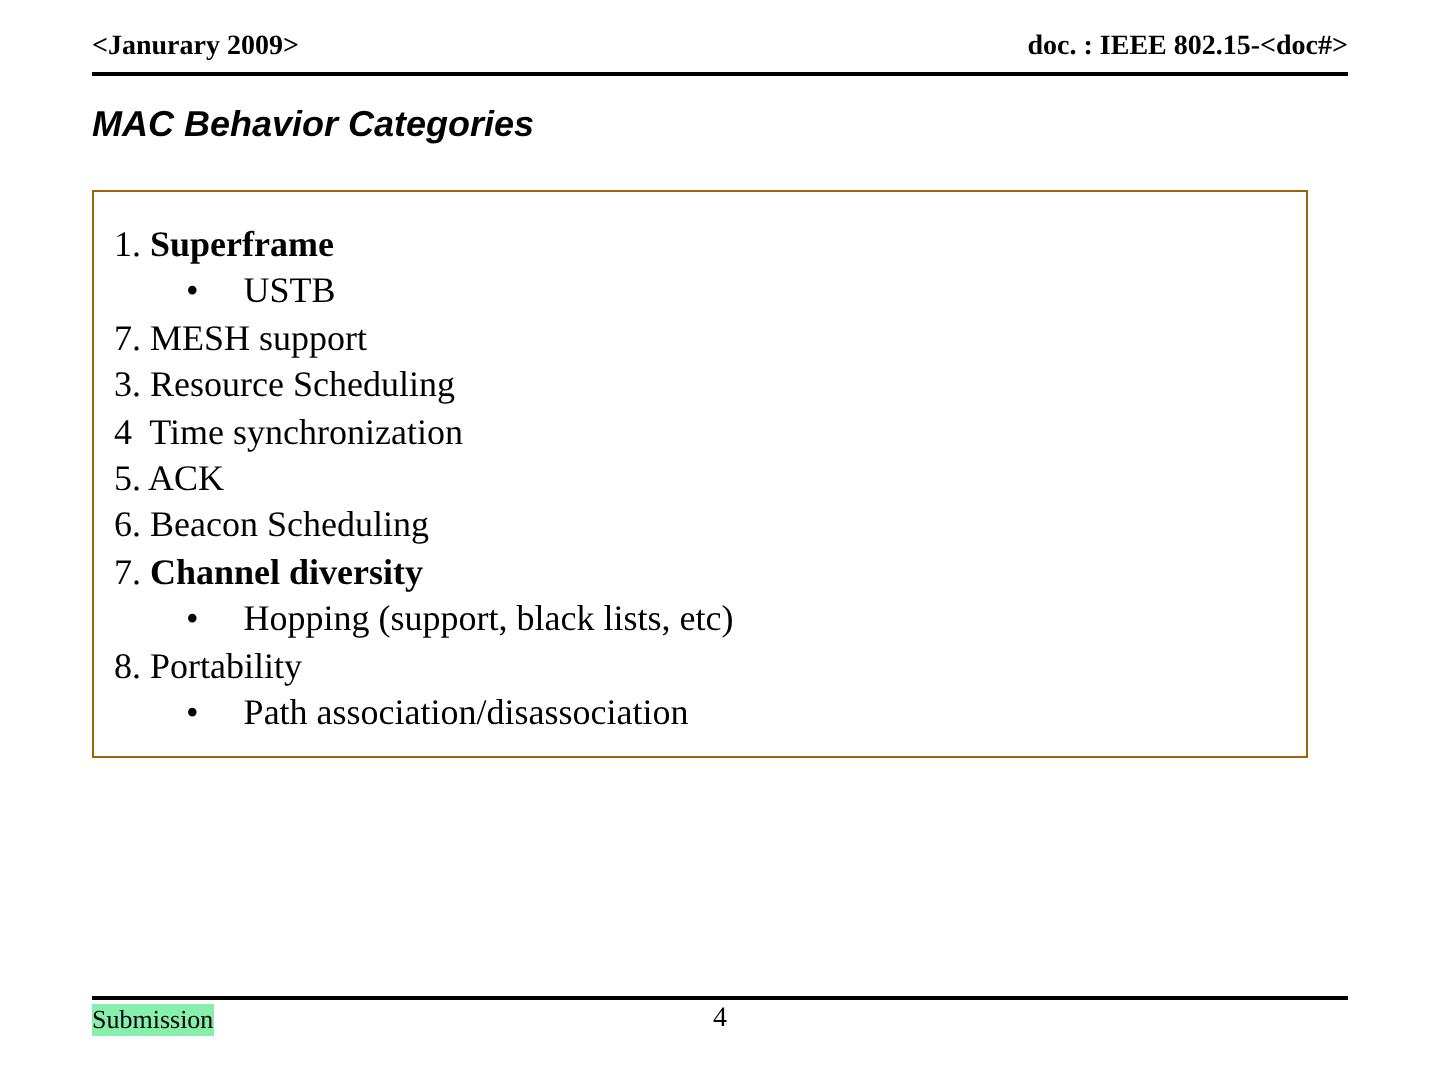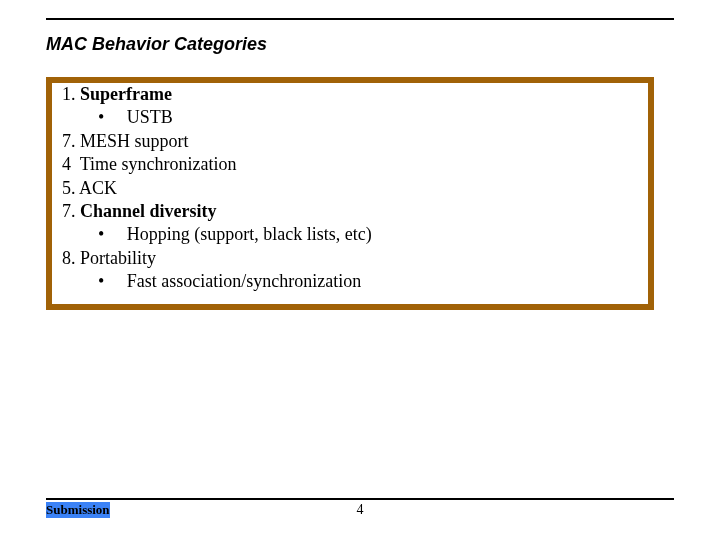--- a/index.html
+++ b/index.html
@@ -1,48 +1,54 @@
 <!DOCTYPE html>
 <html><head>
 <meta charset="utf-8">
 <style>
   * { box-sizing: border-box; margin: 0; padding: 0; }
   html, body { width: 720px; height: 540px; background: #fff; font-family: "Times New Roman", Times, serif; color: #000; }
   .page { position: relative; width: 720px; height: 540px; padding: 16px 46px 0 46px; }
   .header-row { display: flex; justify-content: space-between; align-items: flex-end; font-size: 14px; font-weight: bold; padding-bottom: 2px; }
   .header-rule { border-bottom: 2px solid #000; margin-top: 2px; }
   .title { font-family: Arial, Helvetica, sans-serif; font-size: 18px; font-weight: bold; font-style: italic; margin-top: 14px; margin-bottom: 22px; }
-  .content-box { border: 6px solid #a16207; padding: 0 10px 10px 10px; width: 608px; }
+  .content-box { border: 1px solid #a16207; padding: 15px 10px 10px 10px; width: 608px; }
   .line { font-size: 18px; line-height: 1.3; white-space: pre; }
   .bold { font-weight: bold; }
   .footer { position: absolute; left: 46px; right: 46px; bottom: 22px; }
   .footer-rule { border-top: 2px solid #000; margin-bottom: 2px; }
   .footer-row { display: flex; justify-content: space-between; font-size: 13px; }
   .footer-center { position: absolute; left: 0; right: 0; text-align: center; font-size: 14px; }
-  .footer-left, .footer-right { position: relative; z-index: 1; background: #3b82f6; font-weight: bold; }
+  .footer-left, .footer-right { position: relative; z-index: 1; background: #86efac; }
 </style>
 </head>
 <body>
 
 <div class="page">
 
+  <div class="header-row">
+    <div>&lt;Janurary 2009&gt;</div>
+    <div>doc. : IEEE 802.15-&lt;doc#&gt;</div>
+  </div>
   <div class="header-rule"></div>
 
   <div class="title">MAC Behavior Categories</div>
 
   <div class="content-box">
     <div class="line"><span>1. </span><span class="bold">Superframe</span></div>
     <div class="line">        •     USTB</div>
     <div class="line">7. MESH support</div>
+    <div class="line">3. Resource Scheduling</div>
     <div class="line">4  Time synchronization</div>
     <div class="line">5. ACK</div>
+    <div class="line">6. Beacon Scheduling</div>
     <div class="line"><span>7. </span><span class="bold">Channel diversity</span></div>
     <div class="line">        •     Hopping (support, black lists, etc)</div>
     <div class="line">8. Portability</div>
-    <div class="line">        •     Fast association/synchronization</div>
+    <div class="line">        •     Path association/disassociation</div>
   </div>
 
   <div class="footer">
     <div class="footer-rule"></div>
     <div class="footer-row">
       <div class="footer-center">4</div>
       <div class="footer-left">Submission</div>
     </div>
   </div>
 

